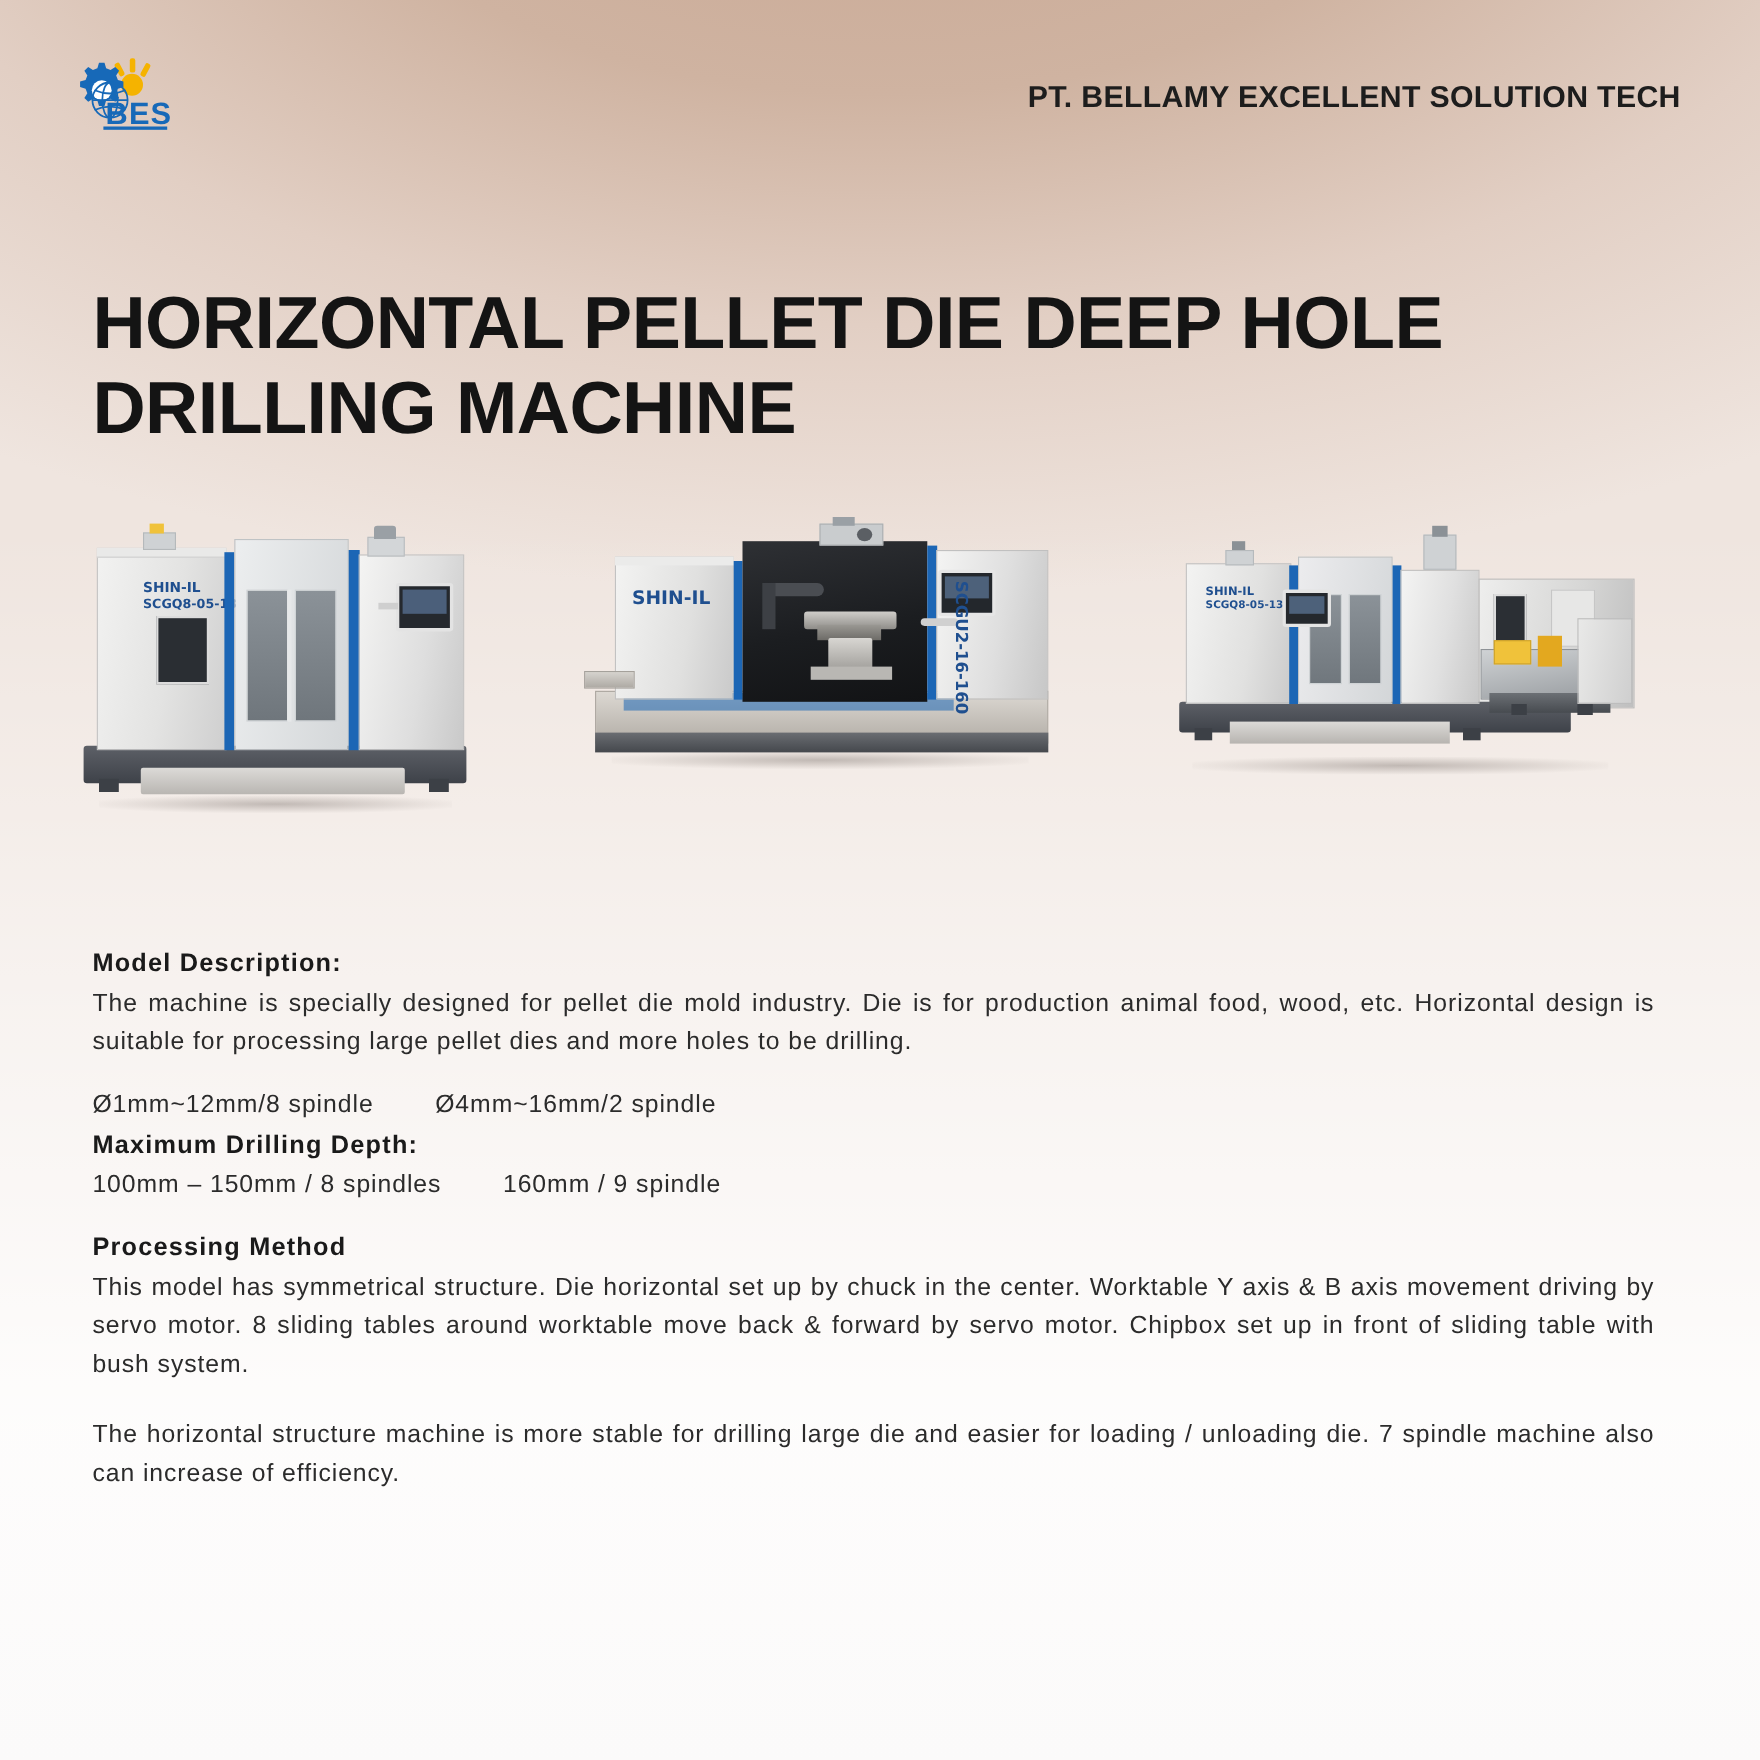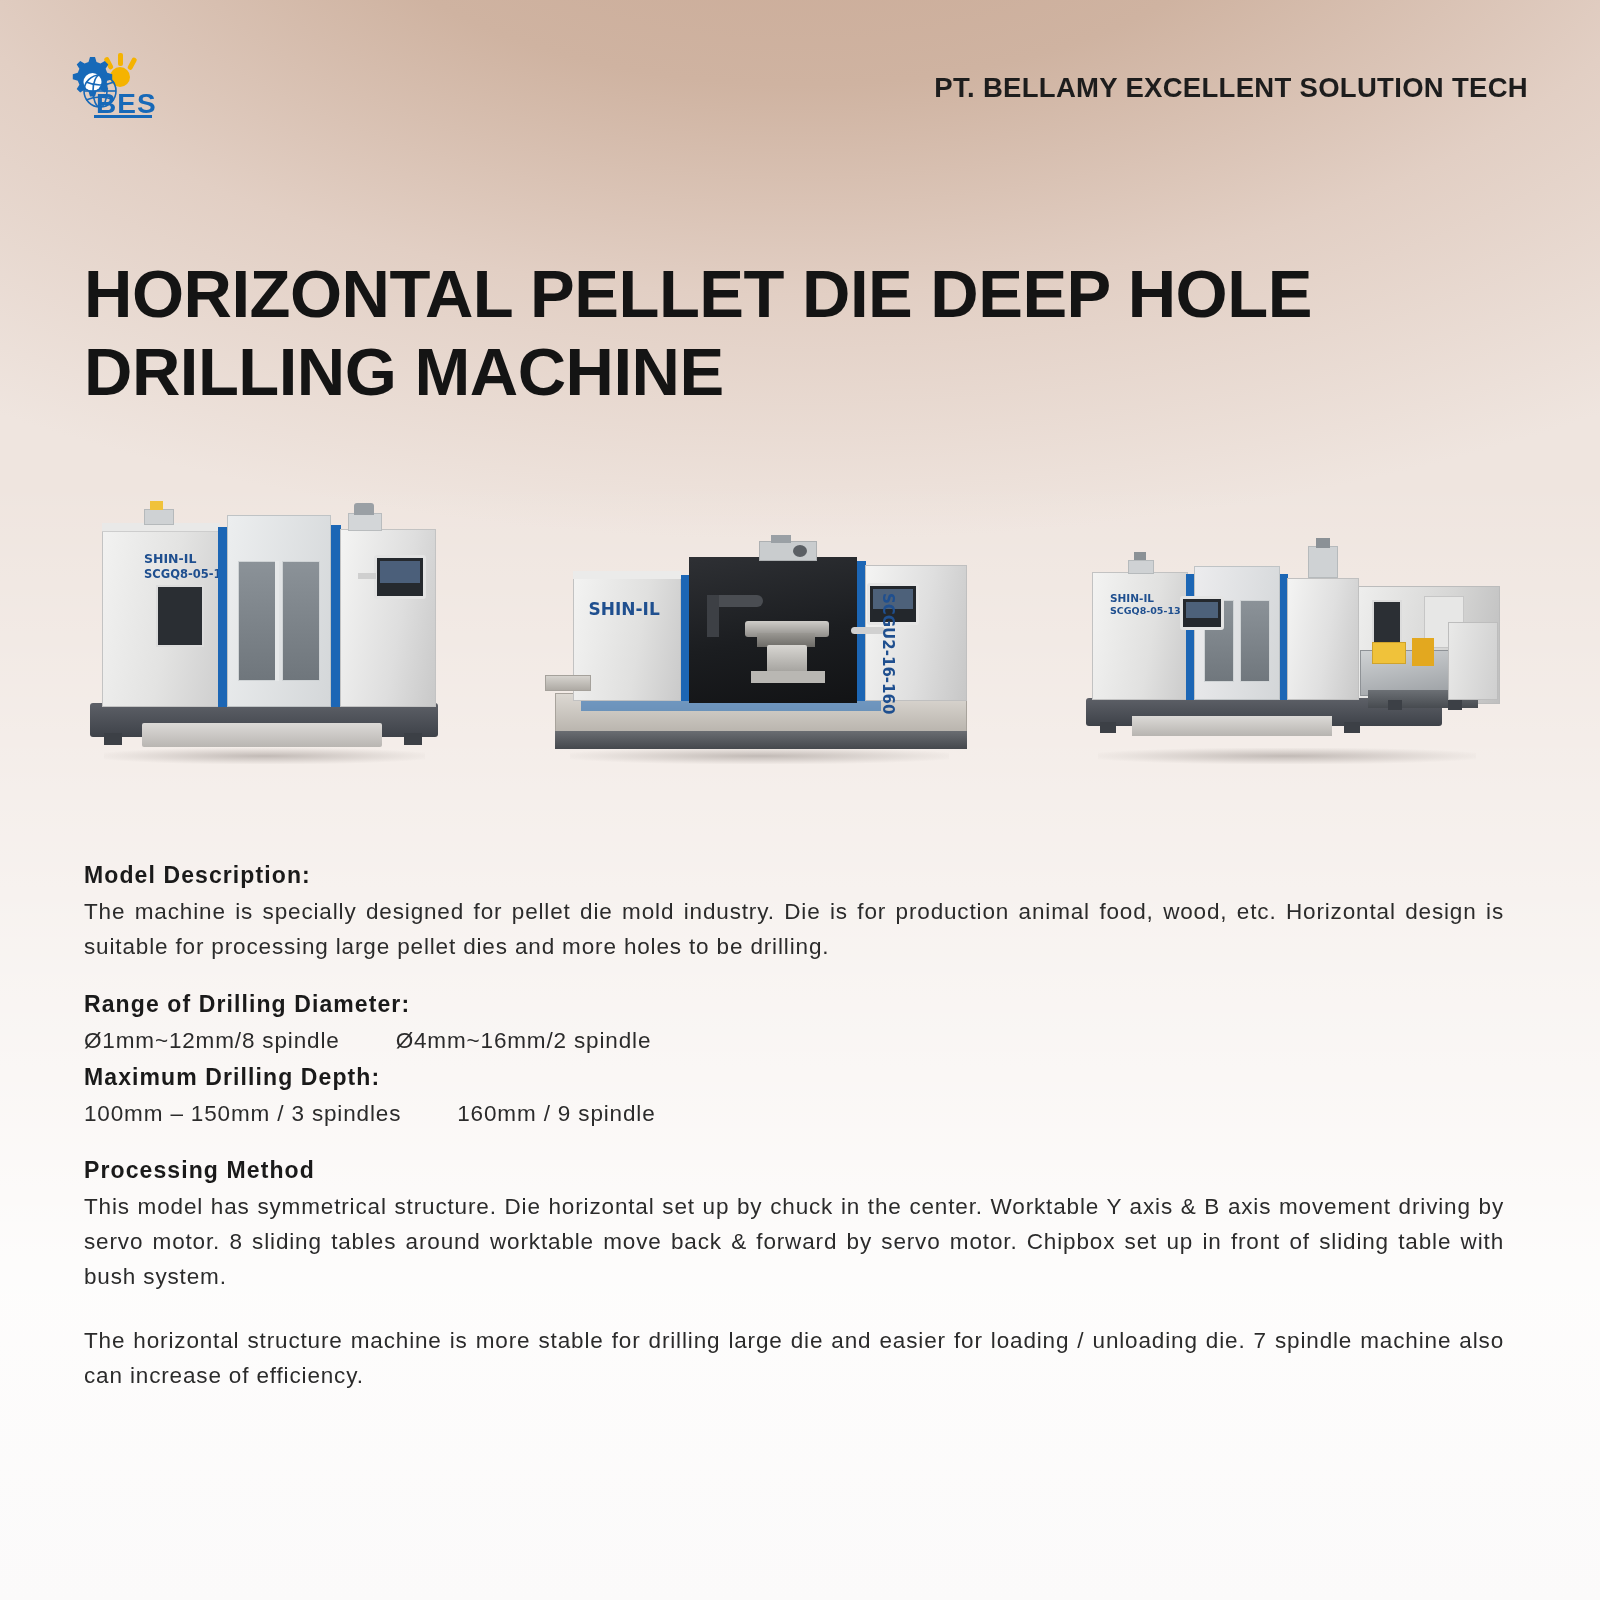--- a/index.html
+++ b/index.html
@@ -37,22 +37,22 @@
 
   
   .title {
     position: absolute; left: 84px; top: 255px; width: 1300px;
     font-size: 67px; font-weight: bold; line-height: 1.17;
     letter-spacing: -0.5px; color: #141414; text-transform: uppercase;
   }
 
   
   .gallery {
-    position: absolute; left: 82px; top: 470px; width: 1420px; height: 290px;
-    display: flex; align-items: flex-end; justify-content: space-between;
+    position: absolute; left: 68px; top: 470px; width: 1420px; height: 290px;
+    display: flex; align-items: flex-start; justify-content: space-between;
   }
   .machine { position: relative; }
   .m1 { width: 365px; height: 265px; }
   .m2 { width: 430px; height: 225px; }
   .m3 { width: 430px; height: 230px; }
 
   
   .blk { position: absolute; }
   .shadow {
     position: absolute; bottom: -4px; left: 6%; width: 88%; height: 16px;
@@ -234,28 +234,27 @@
     </div>
 
     <div class="body">
 
       <div class="section">
         <div class="h">Model Description:</div>
         <div class="p">The machine is specially designed for pellet die mold industry. Die is for production animal food, wood, etc. Horizontal design is suitable for processing large pellet dies and more holes to be drilling.</div>
       </div>
 
       <div class="section">
-        <div class="h tight">Range of Drilling Diameter:</div>
         <div class="spec-row tight">
           <span>Ø1mm~12mm/8 spindle</span>
           <span>Ø4mm~16mm/2 spindle</span>
         </div>
         <div class="h tight">Maximum Drilling Depth:</div>
         <div class="spec-row">
-          <span>100mm – 150mm / 3 spindles</span>
+          <span>100mm – 150mm / 8 spindles</span>
           <span>160mm / 9 spindle</span>
         </div>
       </div>
 
       <div class="section" style="margin-top:30px;">
         <div class="h">Processing Method</div>
         <div class="p">This model has symmetrical structure. Die horizontal set up by chuck in the center. Worktable Y axis &amp; B axis movement driving by servo motor. 8 sliding tables around worktable move back &amp; forward by servo motor. Chipbox set up in front of sliding table with bush system.</div>
       </div>
 
       <div class="section" style="margin-top:30px;">

